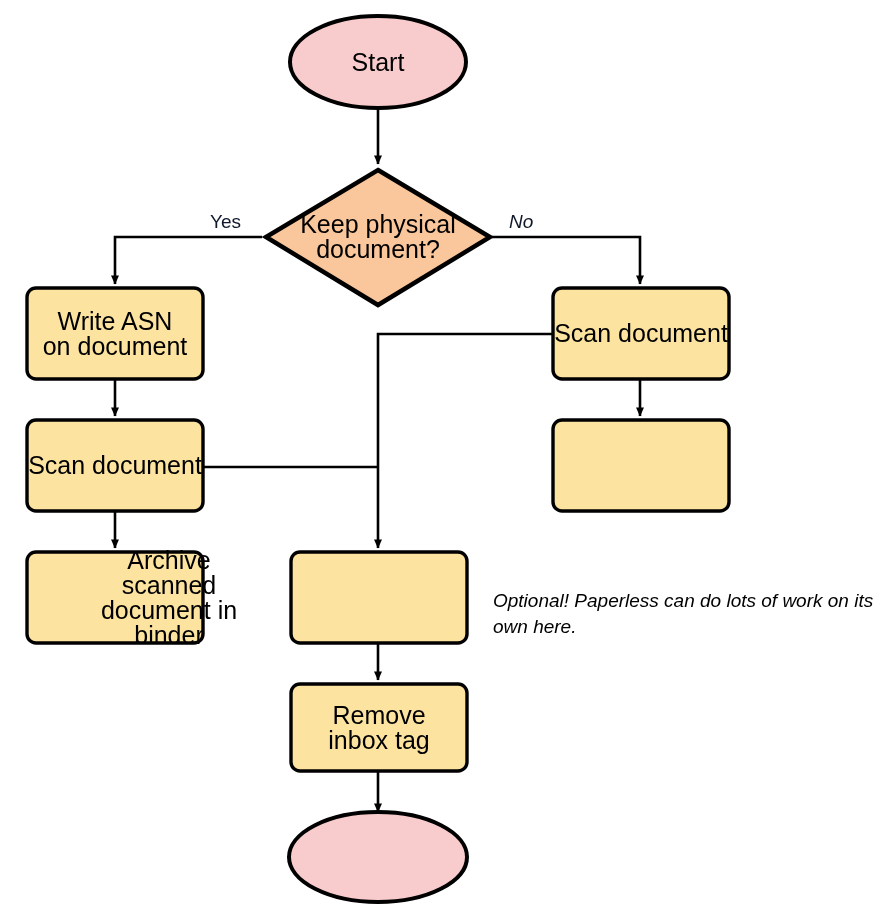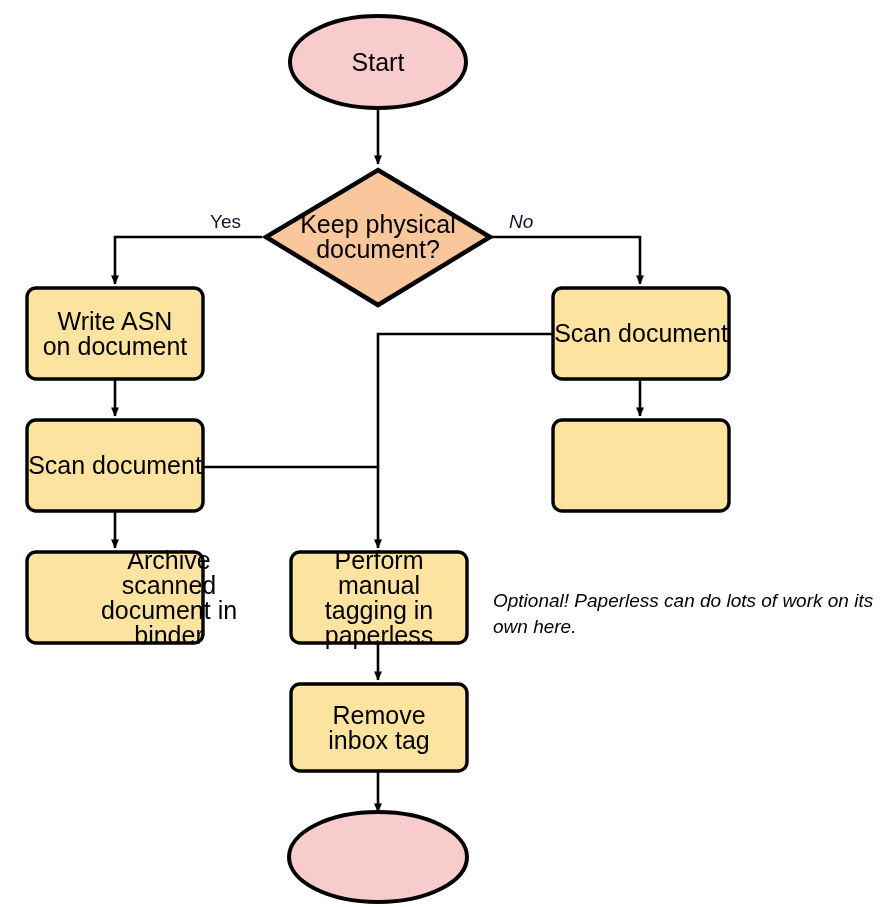--- a/index.html
+++ b/index.html
@@ -121,23 +121,20 @@
 
   <div class="node-label" style="left:27px; top:420px; width:176px; height:91px;">Scan document</div>
 
   <div class="node-label" style="left:37px; top:552px; width:182px; height:91px;margin-left:41px;">Archive scanned
 document in
 binder</div>
 
   <div class="node-label" style="left:553px; top:288px; width:176px; height:91px;">Scan document</div>
 
 
-  <div class="node-label" style="left:291px; top:552px; width:176px; height:91px;">Perform manual
-tagging in
-paperless</div>
 
   <div class="node-label" style="left:291px; top:684px; width:176px; height:87px;">Remove
 inbox tag</div>
 
 
   <div class="edge-label" style="left:210px; top:211px;">Yes</div>
 
   <div class="edge-label" style="left:509px; top:211px;font-style:italic;">No</div>
 
   <div class="note-text" style="left:484px; top:588px; width:404px;margin-left:9px;">Optional! Paperless can do lots of work on its own here.</div>

